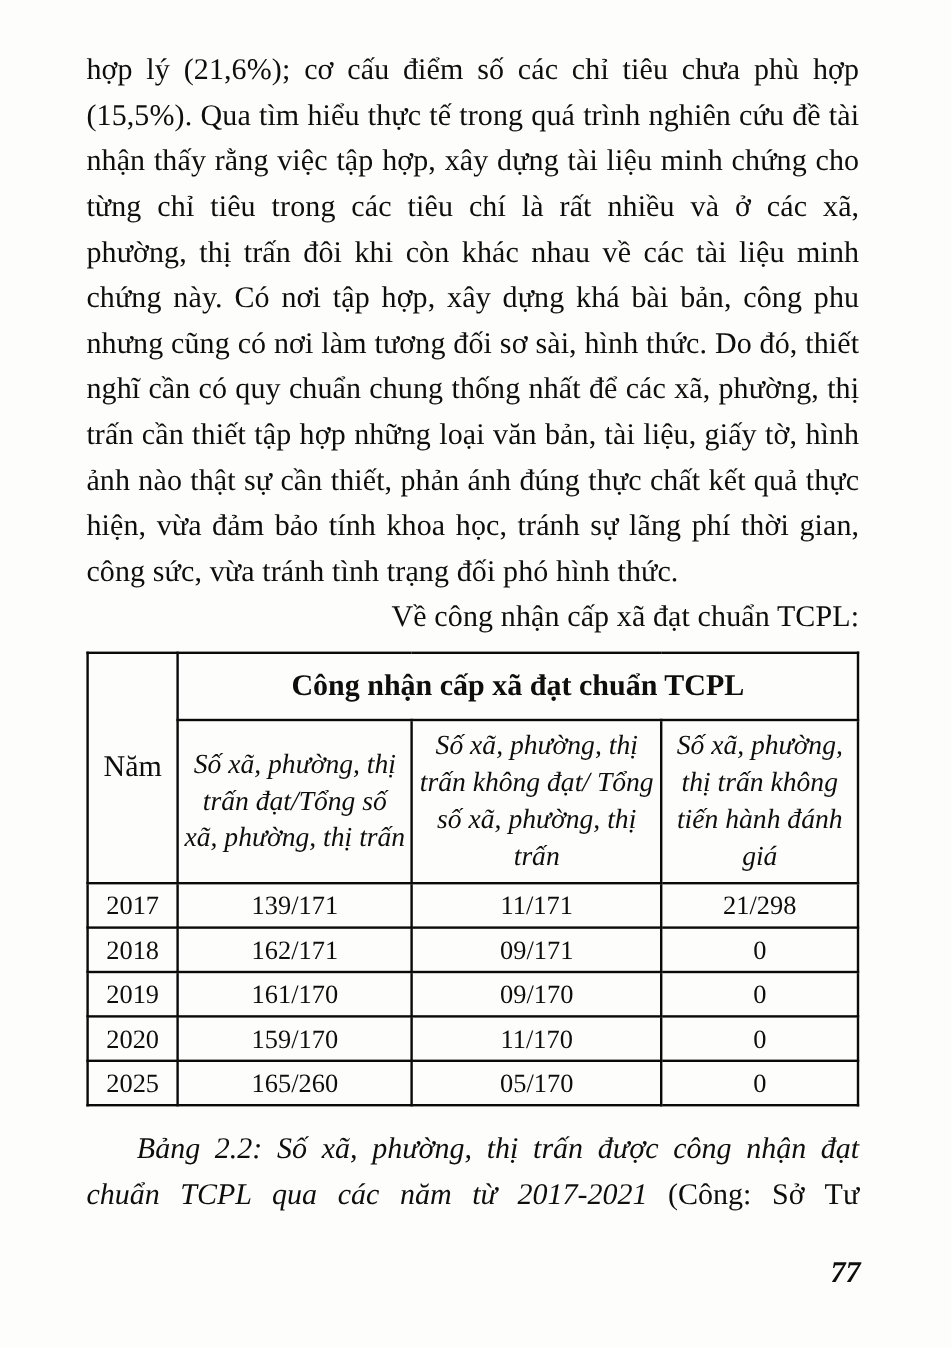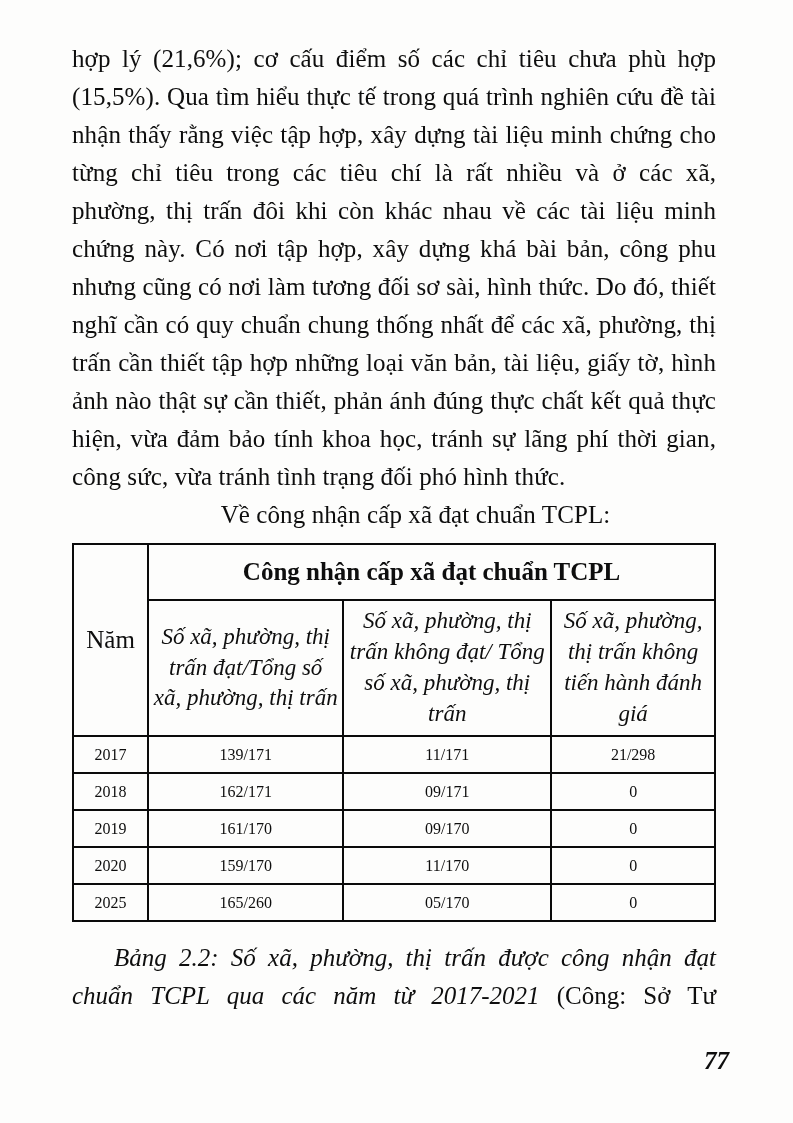--- a/index.html
+++ b/index.html
@@ -18,21 +18,21 @@
   }
   .body-text {
     font-size: 25px;
     line-height: 38px;
     text-align: justify;
     letter-spacing: 0.1px;
   }
   .para-indent {
     text-indent: 43px;
     margin-top: 0;
-    text-align: center;
+    text-align: right;
   }
   table.data-table {
     width: 100%;
     border-collapse: collapse;
     table-layout: fixed;
     margin-top: 9px;
   }
   table.data-table td {
     border: 2.5px solid #0a0a0a;
     text-align: center;
@@ -53,37 +53,37 @@
     margin-top: 32px;
   }
   .sub-head {
     font-style: italic;
     font-size: 23px;
     line-height: 1.34;
     height: 136px;
     padding: 4px 8px;
   }
   .data-row td {
-    font-size: 16px;
+    font-size: 22px;
     height: 37px;
   }
   .caption {
     margin-top: 17px;
     font-size: 25px;
     line-height: 38px;
     text-align: justify;
     text-align-last: justify;
     text-indent: 42px;
   }
   .cap-label { font-weight: normal; font-style: italic; }
   .cap-italic { font-style: italic; }
   .cap-roman { font-style: normal; }
   .page-number {
     position: absolute;
-    right: 64px;
+    right: 76px;
     bottom: 48px;
     font-size: 25px;
     font-style: italic;
     font-weight: bold;
   }
 </style>
 </head>
 <body>
 
 <div class="page">

